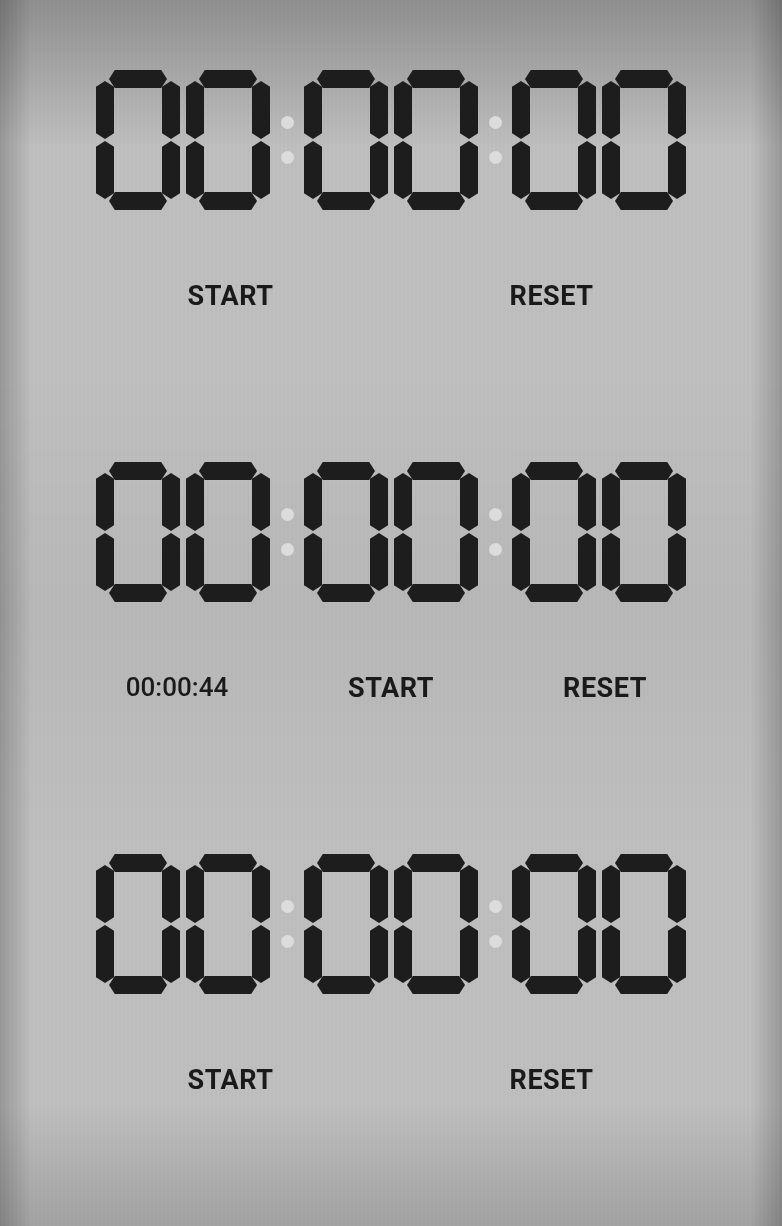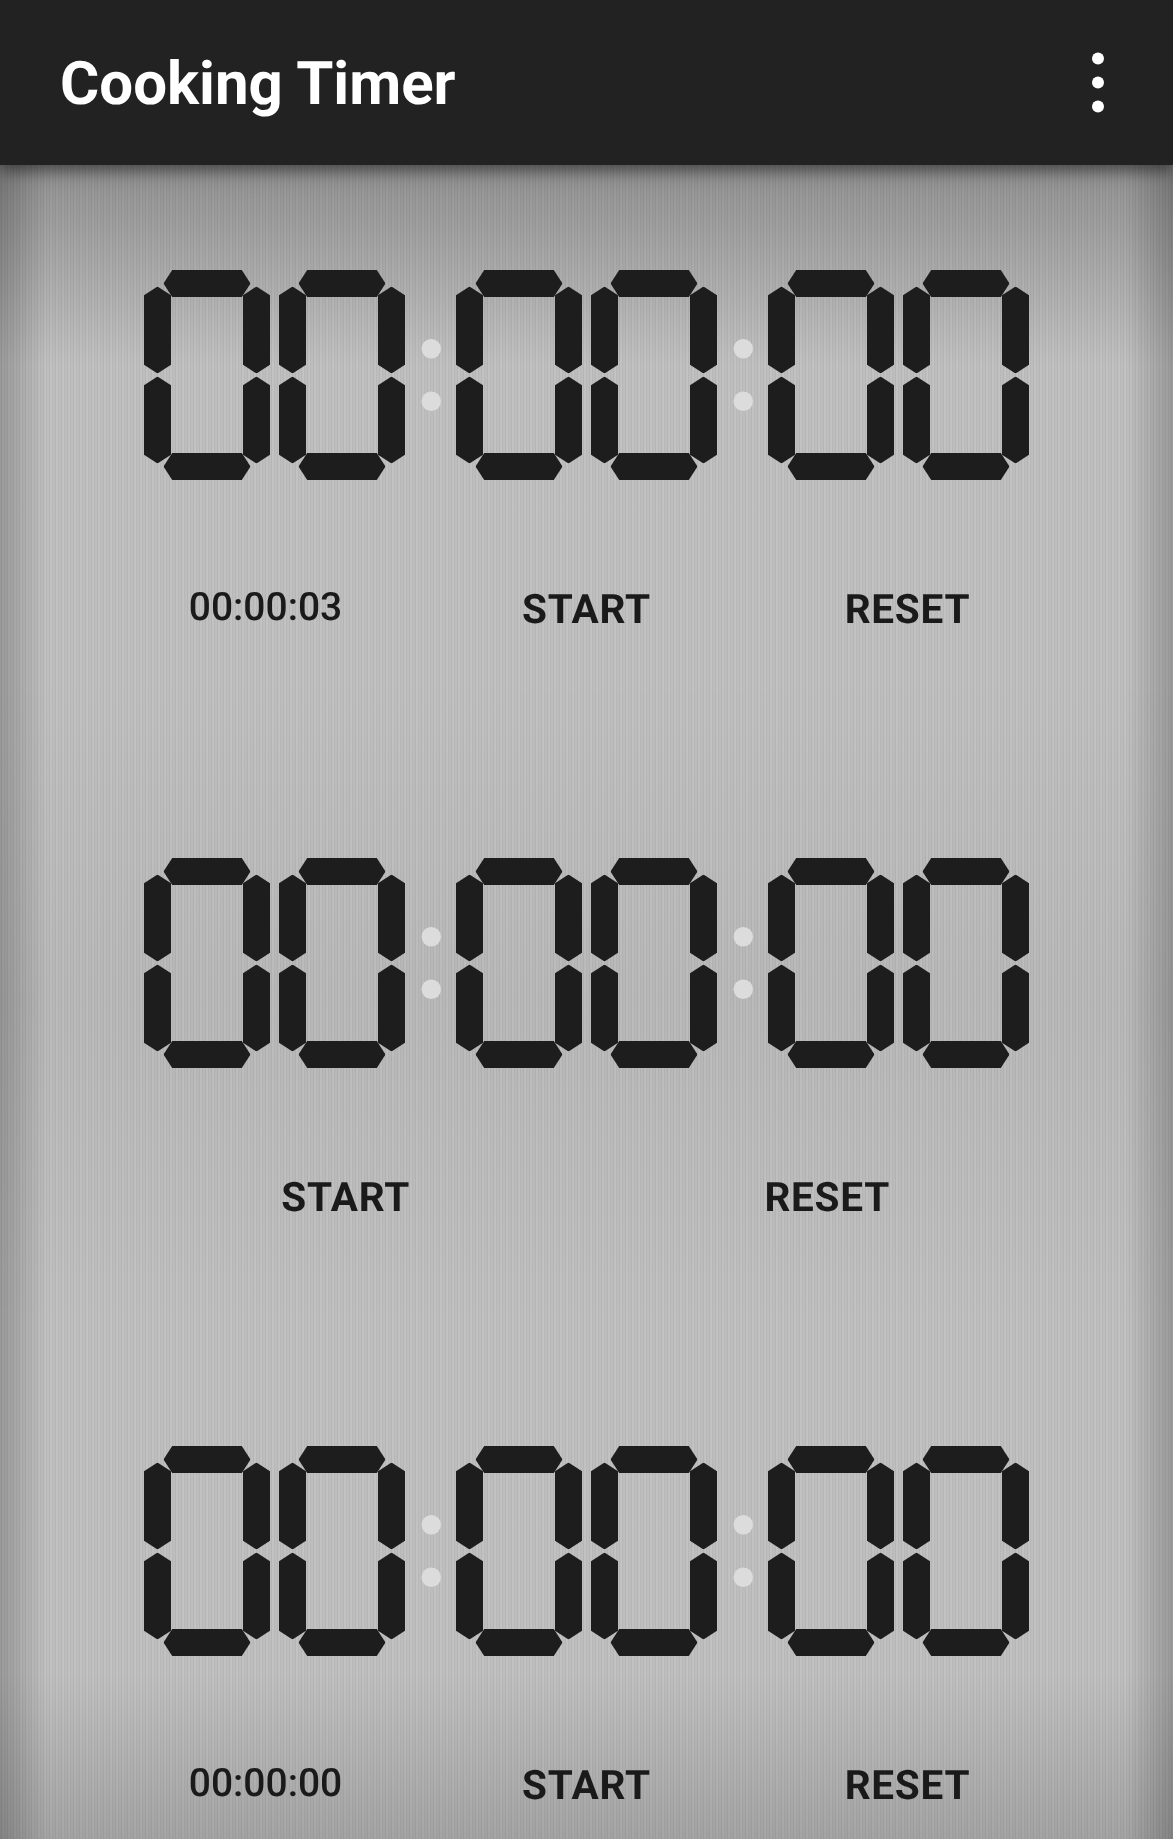--- a/index.html
+++ b/index.html
@@ -171,28 +171,20 @@
     font-weight: 700;
     letter-spacing: 0.5px;
     cursor: pointer;
   }
 </style>
 </head>
 <body>
 
 <div class="app">
 
-  <div class="header">
-    <div class="header-title">Cooking Timer</div>
-    <div class="more-icon">
-      <span></span>
-        <span></span>
-        <span></span>
-    </div>
-  </div>
 
   <div class="brushed">
     <div class="timers">
 
       <div class="timer-row">
         <div class="digits">
           <div class="digit">
             <div class="seg a"></div>
               <div class="seg b"></div>
               <div class="seg c"></div>
@@ -244,23 +236,20 @@
             <div class="seg a"></div>
               <div class="seg b"></div>
               <div class="seg c"></div>
               <div class="seg d"></div>
               <div class="seg e"></div>
               <div class="seg f"></div>
           </div>
         </div>
         <div class="controls">
           <div class="control-col">
-            <div class="preset">00:00:03</div>
-          </div>
-          <div class="control-col">
             <div class="action">START</div>
           </div>
           <div class="control-col">
             <div class="action">RESET</div>
           </div>
         </div>
       </div>
 
       <div class="timer-row">
         <div class="digits">
@@ -316,20 +305,23 @@
             <div class="seg a"></div>
               <div class="seg b"></div>
               <div class="seg c"></div>
               <div class="seg d"></div>
               <div class="seg e"></div>
               <div class="seg f"></div>
           </div>
         </div>
         <div class="controls">
           <div class="control-col">
+            <div class="preset">00:00:44</div>
+          </div>
+          <div class="control-col">
             <div class="action">START</div>
           </div>
           <div class="control-col">
             <div class="action">RESET</div>
           </div>
         </div>
       </div>
 
       <div class="timer-row">
         <div class="digits">
@@ -384,23 +376,20 @@
           <div class="digit">
             <div class="seg a"></div>
               <div class="seg b"></div>
               <div class="seg c"></div>
               <div class="seg d"></div>
               <div class="seg e"></div>
               <div class="seg f"></div>
           </div>
         </div>
         <div class="controls">
-          <div class="control-col">
-            <div class="preset">00:00:00</div>
-          </div>
           <div class="control-col">
             <div class="action">START</div>
           </div>
           <div class="control-col">
             <div class="action">RESET</div>
           </div>
         </div>
       </div>
 
     </div>

